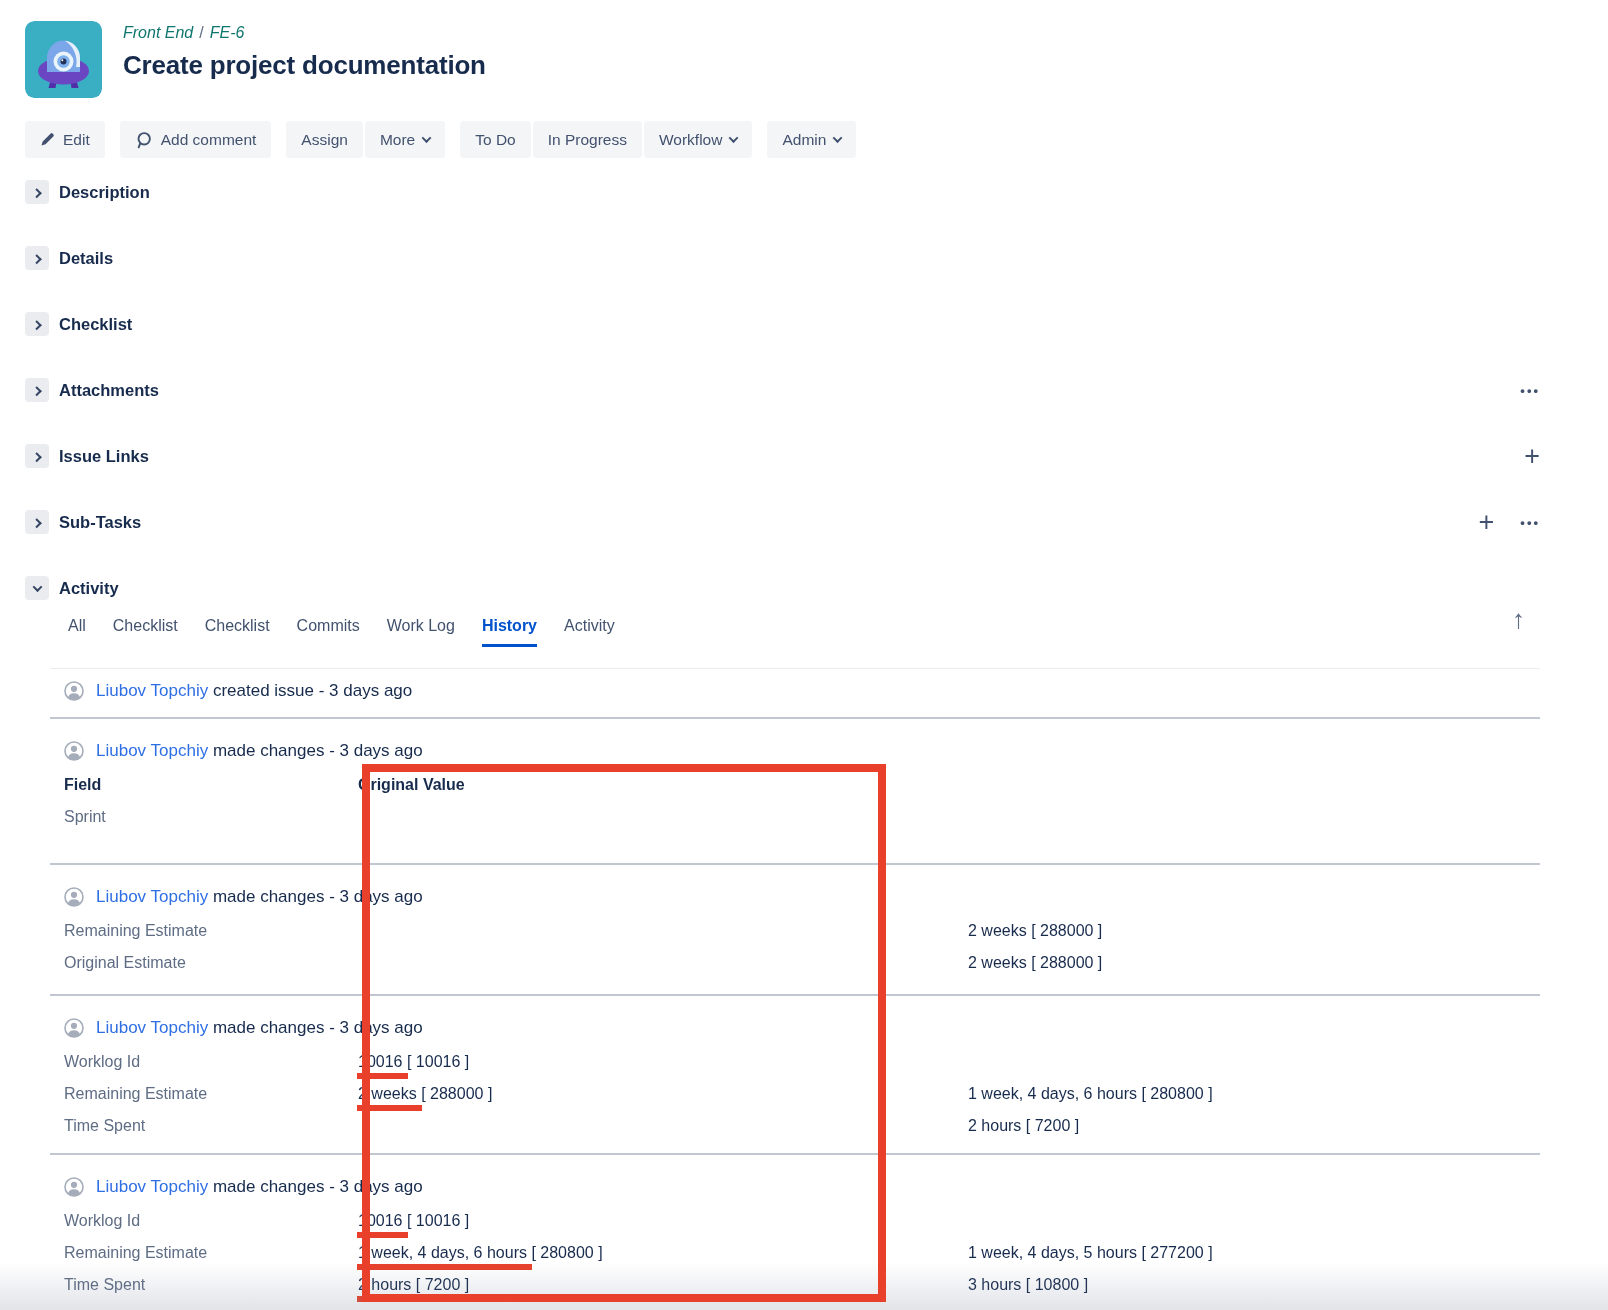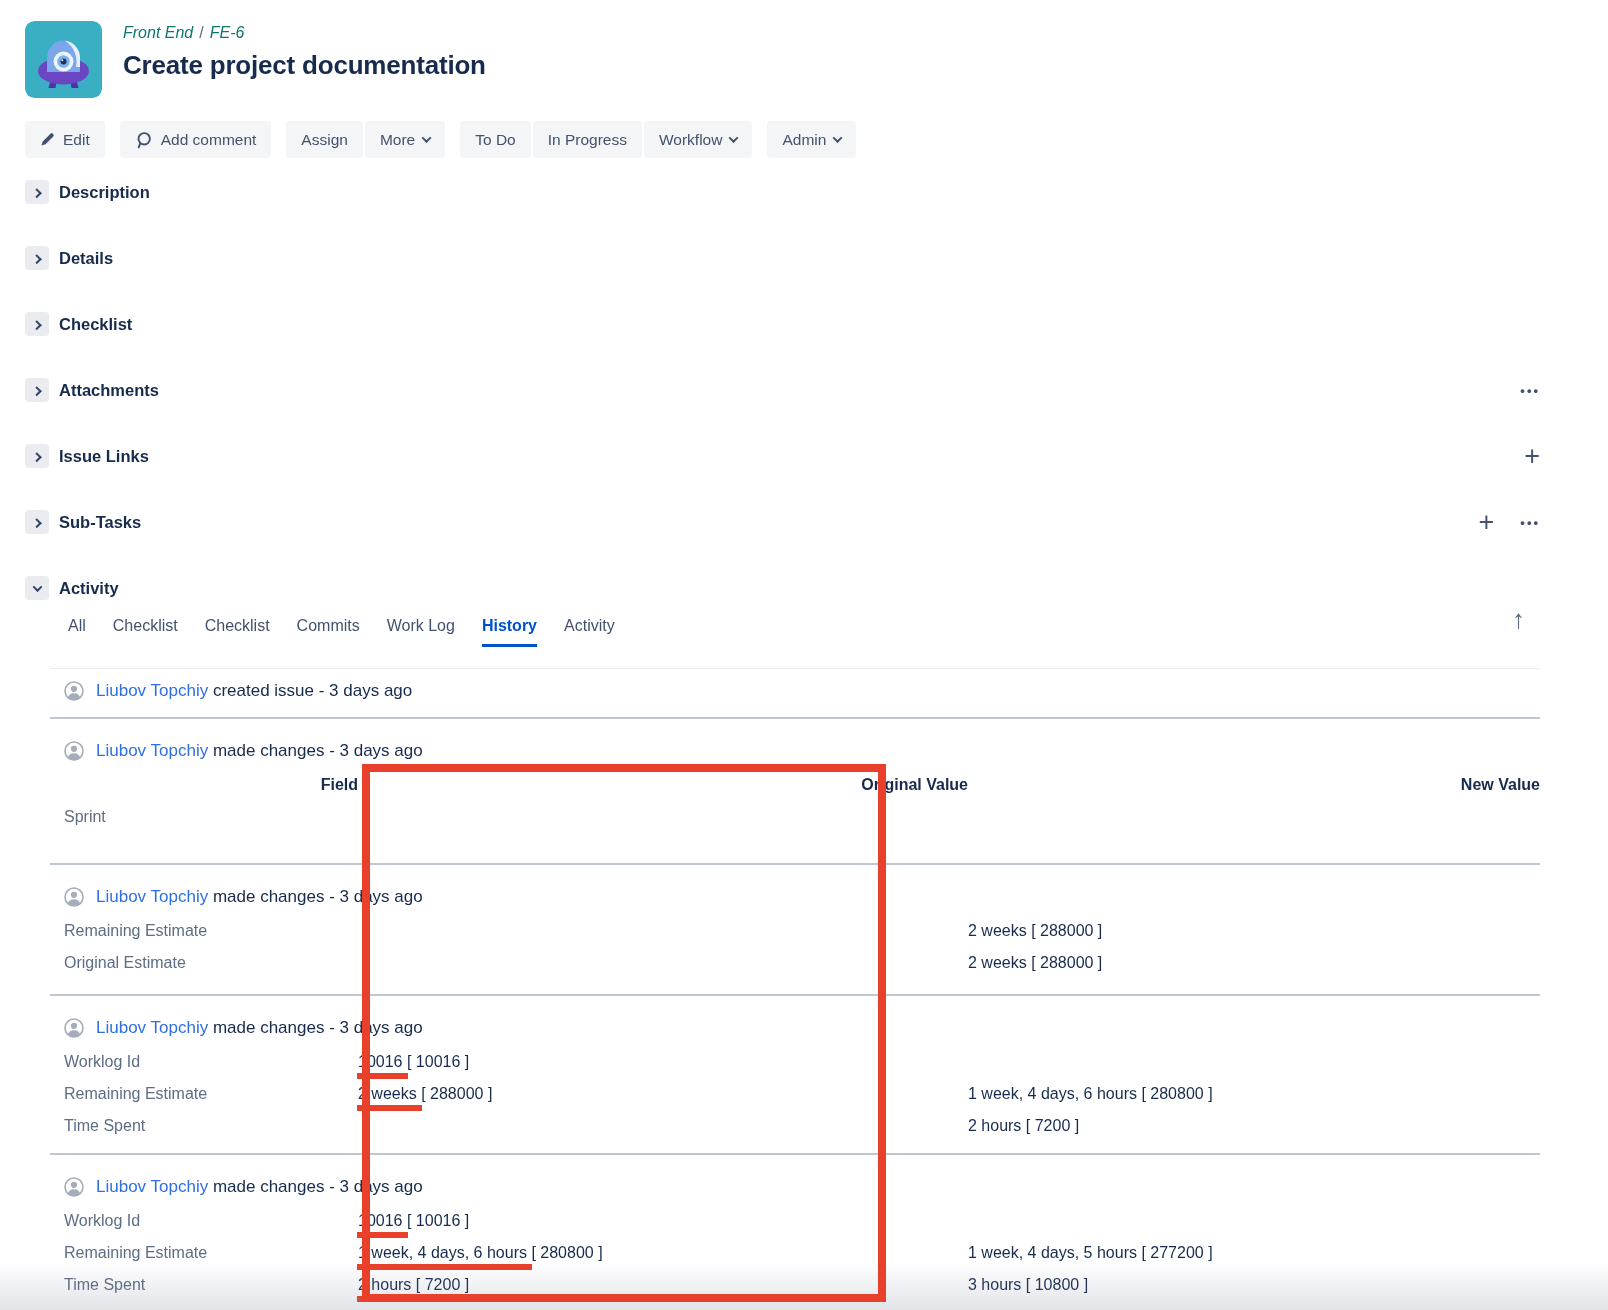--- a/index.html
+++ b/index.html
@@ -51,21 +51,21 @@
   
   .history { position:absolute; top:0; left:50px; right:68px; }
   .entry { position:absolute; left:0; right:0; border-top:2px solid #C1C7D0; padding:20px 0 0 14px; }
   .entry.first { border-top:1px solid #EBECF0; padding-top:10px; }
   .entry-head { display:flex; align-items:center; gap:12px; height:24px; margin-bottom:6px; font-size:17px; color:var(--navy); }
   .entry-head a { color:#2F6FE4; }
   .h-row { display:grid; grid-template-columns:294px 610px 1fr; height:32px; align-items:center; font-size:16px; }
   .h-row .field { color:var(--gray); }
   .h-row .orig, .h-row .newv { color:var(--navy); }
   .hdr-row { font-weight:bold; }
-  .hdr-row > div { text-align:right; color:var(--navy); }
+  .hdr-row > div { text-align:left; color:var(--navy); }
   .mark { position:relative; display:inline-block; }
   .mark::after { content:""; position:absolute; left:-1px; right:-5px; bottom:-8px; height:6px; background:var(--annot); }
 
   
   .annot-rect { position:absolute; left:362px; top:764px; width:524px; height:538px; border:8px solid var(--annot); z-index:10; pointer-events:none; }
   .bottom-fade { position:absolute; left:0; right:0; bottom:0; height:48px; z-index:8; pointer-events:none;
     background:linear-gradient(180deg, rgba(120,130,150,0) 0%, rgba(120,130,150,0.22) 100%); }
 </style>
 </head>
 <body style="--annot: #e8402a;">
@@ -217,21 +217,20 @@
         <svg width="20" height="20" viewBox="0 0 20 20">
           <circle cx="10" cy="10" r="9" fill="#fff" stroke="#A5ADBA" stroke-width="1.6"></circle>
           <circle cx="10" cy="7.8" r="3.1" fill="#A5ADBA"></circle>
           <path d="M3.7 16.4 a6.8 6.8 0 0 1 12.6 0 a9 9 0 0 1 -12.6 0 Z" fill="#A5ADBA"></path>
         </svg>
         <span><a href="#">Liubov Topchiy</a> <span>made changes - 3 days ago</span></span>
       </div>
       <div class="h-row hdr-row">
         <div>Field</div>
         <div>Original Value</div>
-        <div>New Value</div>
       </div>
       <div class="h-row">
         <div class="field">Sprint</div>
         <div class="orig"></div>
       </div>
     </div>
     <div class="entry" style="top: 863px;">
       <div class="entry-head">
         <svg width="20" height="20" viewBox="0 0 20 20">
           <circle cx="10" cy="10" r="9" fill="#fff" stroke="#A5ADBA" stroke-width="1.6"></circle>

